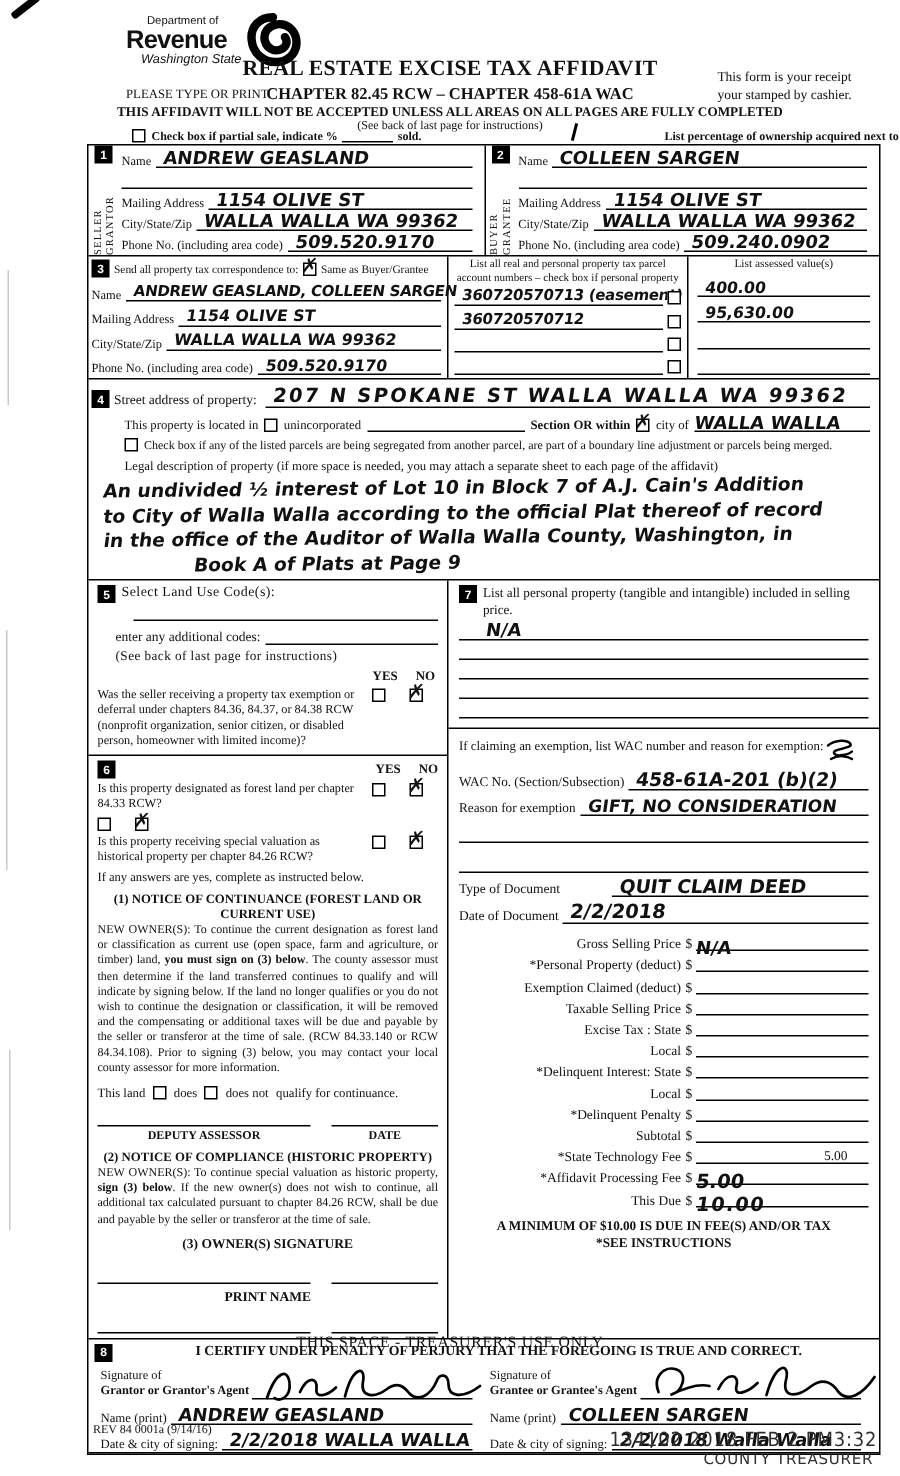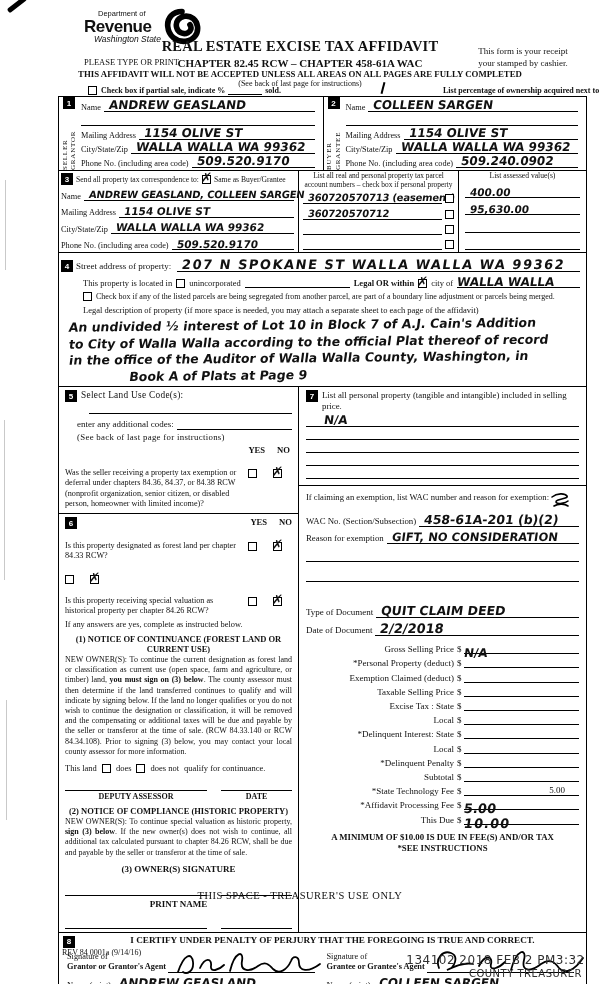--- a/index.html
+++ b/index.html
@@ -88,21 +88,21 @@
   
   .row-d { display:flex; border-bottom:1px solid #000; }
   .d-left { width:240px; flex:none; border-right:1px solid #000; padding:3px 6px; display:flex; flex-direction:column; }
   .d-right{ flex:1; padding:3px 7px; display:flex; flex-direction:column; }
   .sec-head { display:flex; align-items:flex-start; gap:4px; }
   .sec-title { font-size:9.3px; letter-spacing:0.3px; }
   .codes-line { display:flex; align-items:flex-end; height:14px; font-size:9px; }
   .spacer-line { border-bottom:1px solid #000; height:10px; margin:2px 0 2px 24px; }
   .seeback { font-size:8.8px; letter-spacing:0.3px; padding-left:12px; margin-top:2px; }
   .yn-row { display:flex; justify-content:flex-end; gap:12px; font-size:8.6px; font-weight:bold; margin:3px 2px 1px 0; }
-  .q-row { display:flex; margin-top:12px; }
+  .q-row { display:flex; margin-top:2px; }
   .q-text { flex:1; font-size:8.2px; line-height:1.25; padding-right:5px; }
   .q-boxes { width:44px; flex:none; display:flex; gap:16px; padding-top:1px; }
   .divider { border-top:1px solid #000; margin:4px -6px 3px -6px; }
   .note-line { font-size:8.4px; margin-top:4px; }
   .notice-title { font-size:8.5px; font-weight:bold; text-align:center; margin-top:5px; }
   .notice-para { font-size:8px; line-height:10.2px; text-align:justify; margin-top:1px; }
   .land-line { display:flex; align-items:center; gap:5px; font-size:8.5px; margin-top:6px; }
   .sig-fills { display:flex; gap:14px; margin-top:10px; }
   .sig-fills .f1 { flex:2; border-bottom:1px solid #000; height:8px; }
   .sig-fills .f2 { flex:1; border-bottom:1px solid #000; height:8px; }
@@ -362,21 +362,21 @@
         <span class="lbl">Street address of property:</span>
         <span class="fill">
             <span class="hw hw-street">207 N SPOKANE ST  WALLA WALLA  WA 99362</span>
           </span>
       </div>
       <div class="located-line">
         <span class="small">This property is located in</span>
         <span class="cb"></span>
         <span class="small">unincorporated</span>
         <span class="fill-mid"></span>
-        <span class="small" style="font-weight:bold;">Legal OR  within</span>
+        <span class="small" style="font-weight:bold;">Section OR  within</span>
         <span class="cb">
             <span class="xm">✗</span>
           </span>
         <span class="small">city of</span>
         <span class="fill-grow"><span class="hw">WALLA WALLA</span></span>
       </div>
       <div class="seg-line">
         <span class="cb"></span>
         <span>Check box if any of the listed parcels are being segregated from another parcel, are part of a boundary line adjustment or parcels being merged.</span>
       </div>
@@ -518,21 +518,21 @@
         </div>
         <div class="wac-line">
           <span class="lbl" style="font-size:8.8px;">Reason for exemption</span>
           <span class="fill">
               <span class="hw" style="font-size:11.5px;">GIFT, NO CONSIDERATION</span>
             </span>
         </div>
         <div class="pp-line" style="margin-top:6px;"></div>
         <div class="pp-line" style="margin-top:8px;"></div>
 
-        <div class="doc-line" style="margin-top:20px;">
+        <div class="doc-line" style="margin-top:0;gap:32px;">
           <span class="lbl" style="font-size:9px;">Type of Document</span>
           <span class="fill">
               <span class="hw" style="font-size:12.5px;">QUIT CLAIM DEED</span>
             </span>
         </div>
         <div class="doc-line">
           <span class="lbl" style="font-size:9px;">Date of Document</span>
           <span class="fill">
               <span class="hw" style="font-size:13px;">2/2/2018</span>
             </span>

